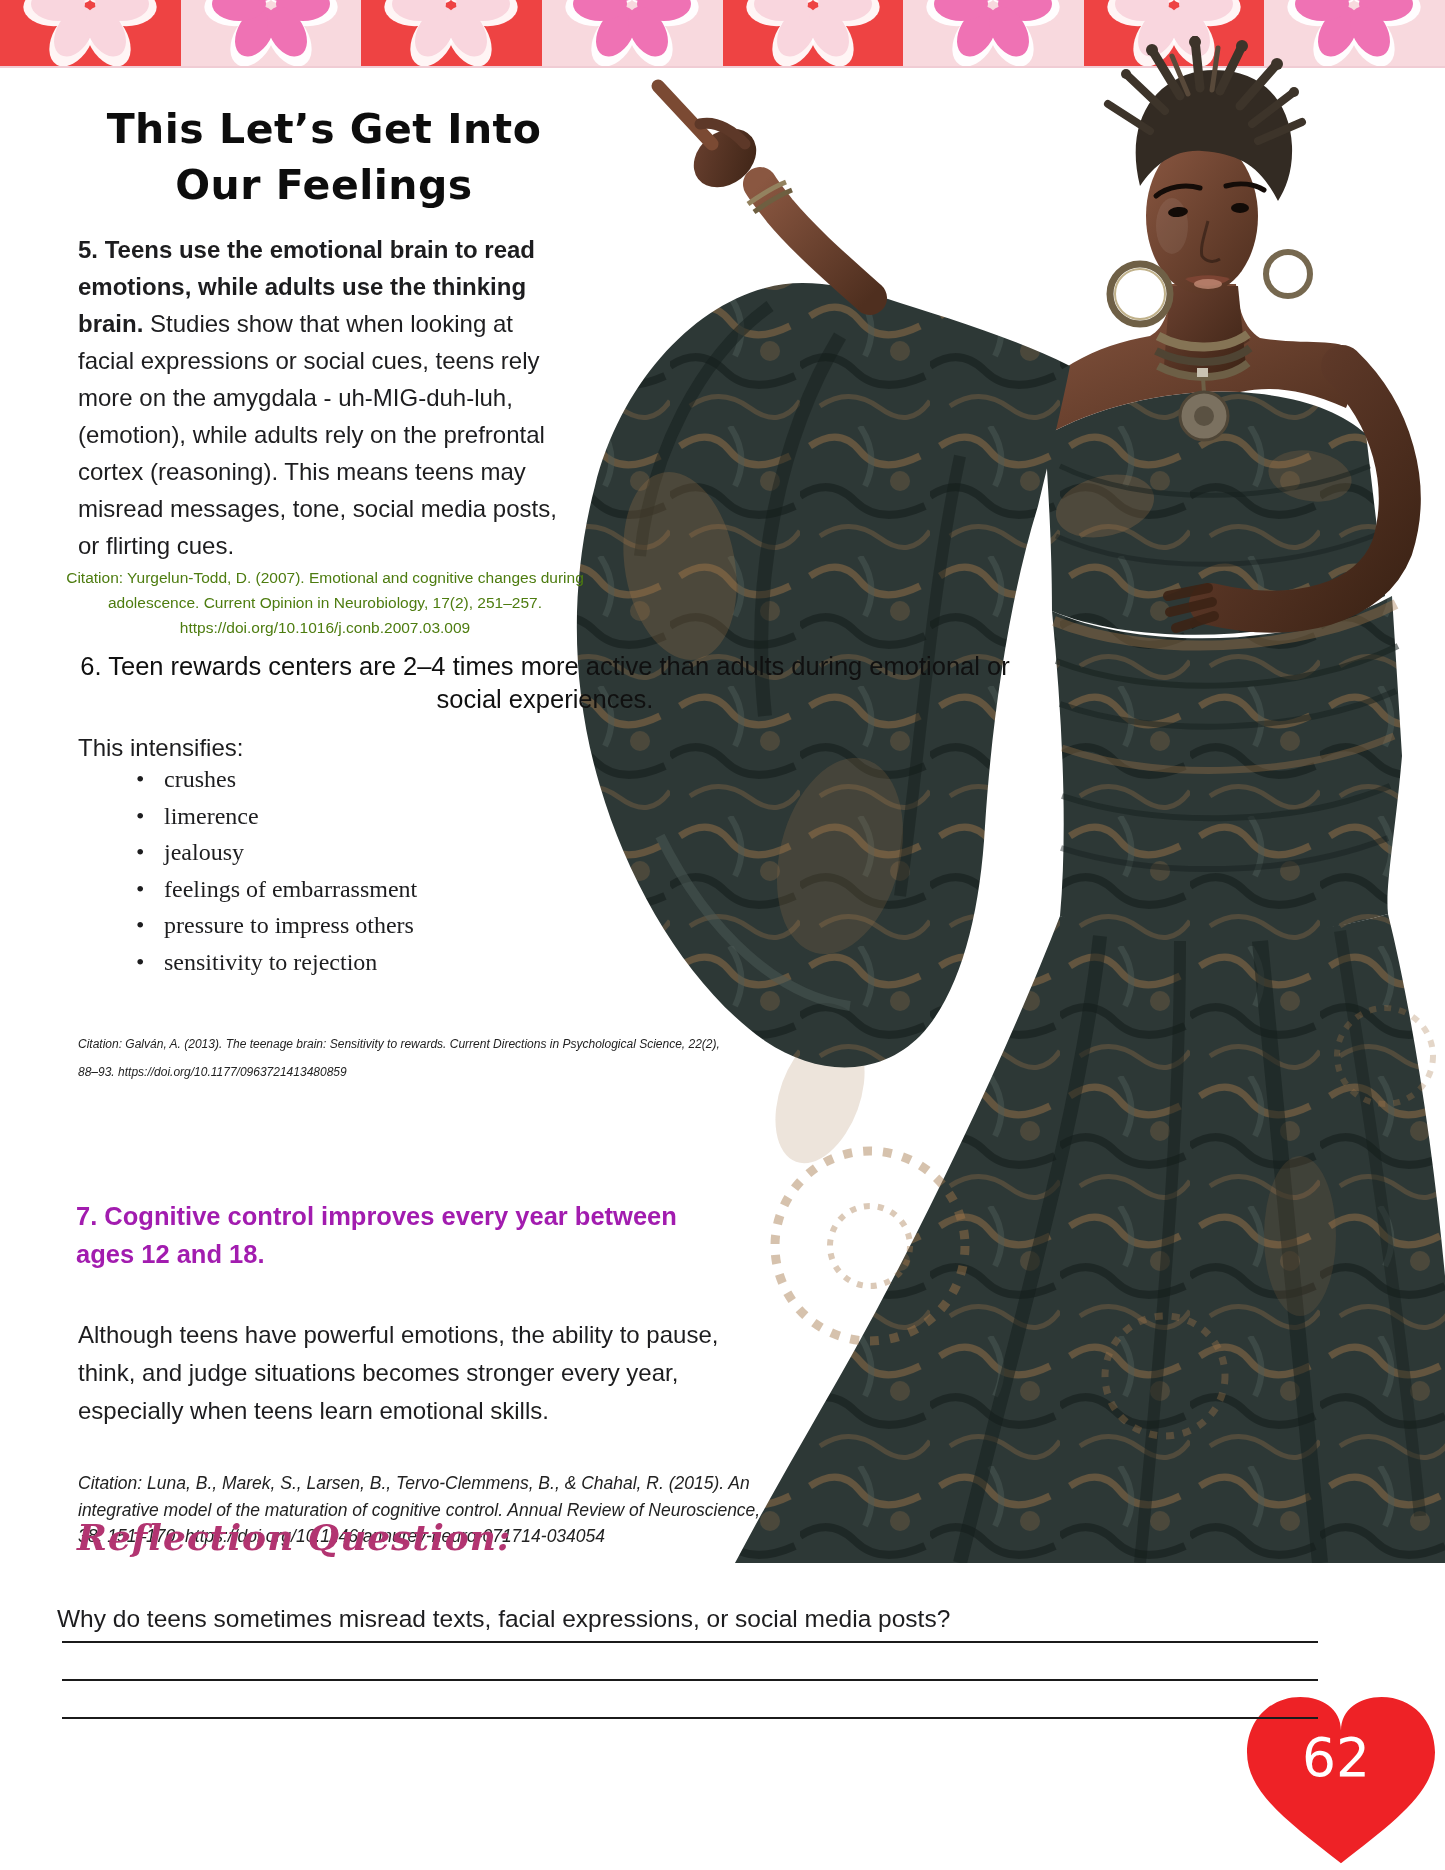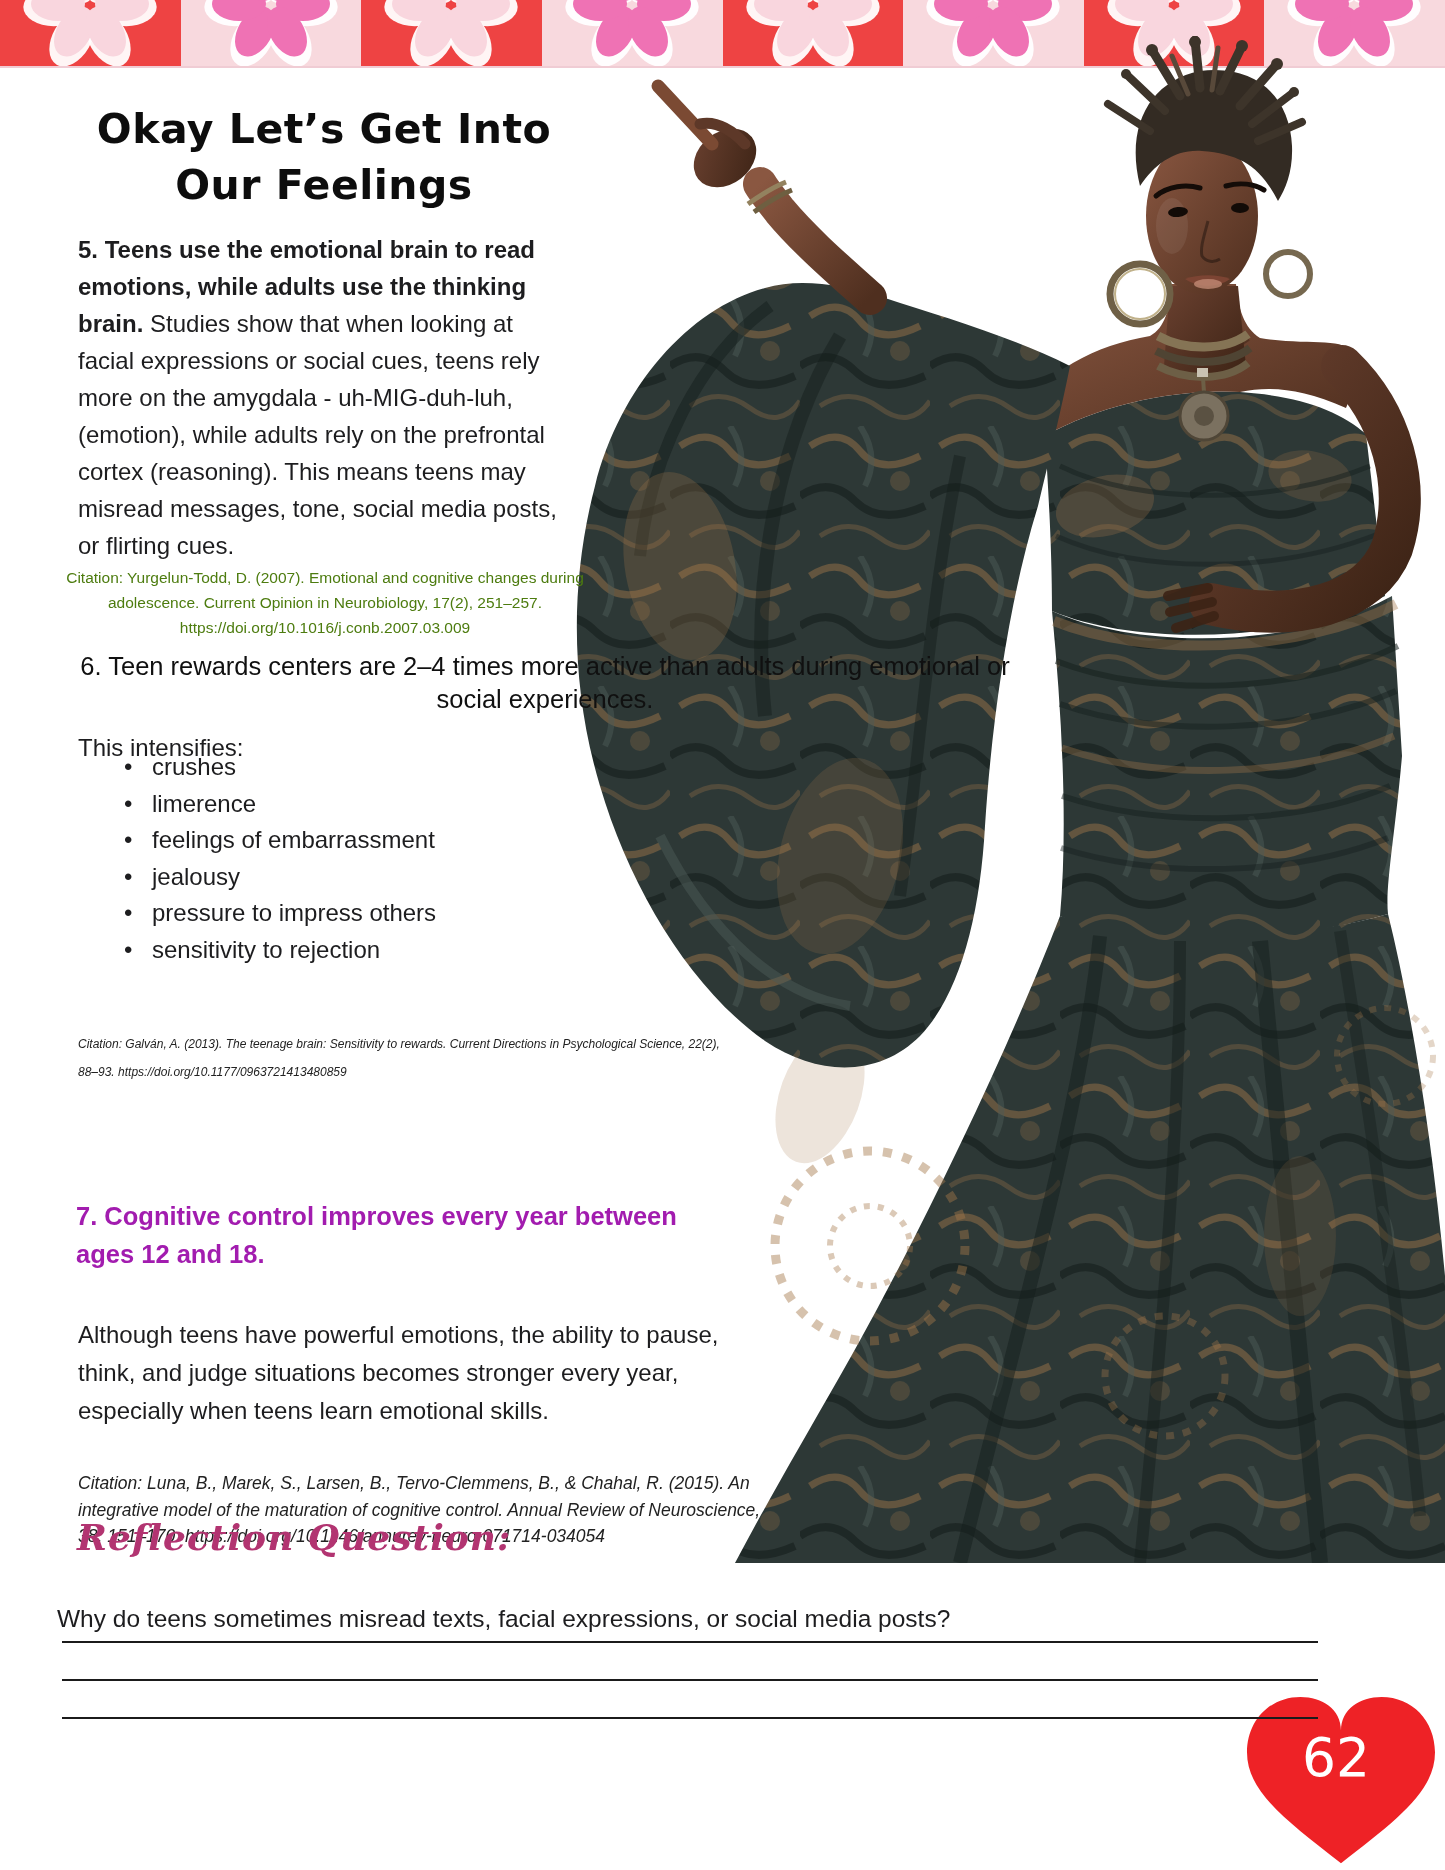--- a/index.html
+++ b/index.html
@@ -27,22 +27,22 @@
     font-weight:800;font-size:41px;line-height:56px;letter-spacing:.5px;color:#0d0d0d;
   }
   
   .para5{position:absolute;left:78px;top:207px;width:494px;font-size:24px;line-height:37px;}
   .para5 .lead{font-weight:bold;}
   .cite1{position:absolute;left:60px;top:549px;width:530px;text-align:center;
          font-size:15.5px;line-height:25px;color:#4d7c0f;}
   .head6{position:absolute;left:70px;top:629px;width:950px;text-align:center;
          font-weight:normal;font-size:25.5px;line-height:33px;color:#101010;}
   .intro6{position:absolute;left:78px;top:710px;font-size:24px;}
-  .bullets{position:absolute;left:112px;top:745px;margin:4px;padding:0;list-style:none;
-           font-size:24px;}
+  .bullets{position:absolute;left:112px;top:745px;margin:16px;padding:0;list-style:none;
+           font-size:24px;font-family:Liberation Serif, serif;}
   .bullets li{position:relative;padding-left:36px;line-height:36.5px;}
   .bullets li::before{content:"\2022";position:absolute;left:8px;font-size:24px;}
   .cite2{position:absolute;left:78px;top:1018px;width:662px;font-style:italic;
          font-size:12px;line-height:28px;color:#222;}
   .head7{position:absolute;left:76px;top:1176px;width:656px;font-weight:bold;
          font-size:25.5px;line-height:38px;color:#a21caf;}
   .para7{position:absolute;left:78px;top:1292px;width:700px;font-size:24px;line-height:38px;}
   .cite3{position:absolute;left:78px;top:1442px;width:700px;font-style:italic;
          font-size:17.5px;line-height:26.5px;color:#222;margin-top:28px;}
   
@@ -552,37 +552,37 @@
     <ellipse cx="185" cy="122" rx="34" ry="26" fill="url(#skinD)" transform="rotate(-38 185 122)"></ellipse>
     <path d="M172 108 L118 50" stroke="#7b4a33" stroke-width="13" stroke-linecap="round"></path>
     <path d="M205 108 C190 92 175 85 160 88" stroke="#5d3828" stroke-width="11" stroke-linecap="round" fill="none"></path>
     <path d="M208 168 C222 158 236 150 246 146" stroke="#93825f" stroke-width="5" fill="none"></path>
     <path d="M214 176 C228 166 242 158 252 154" stroke="#6e5f41" stroke-width="5" fill="none"></path>
   </g>
 </svg>
 </div>
 
 <h1 class="page-title">
-  <span>Okay Let’s Get Into</span><br>
+  <span>This Let’s Get Into</span><br>
   <span>Our Feelings</span>
 </h1>
 
 <p class="para5"><span class="lead">5. Teens use the emotional brain to read emotions, while adults use the thinking brain.</span> <span>Studies show that when looking at facial expressions or social cues, teens rely more on the amygdala - uh-MIG-duh-luh, (emotion), while adults rely on the prefrontal cortex (reasoning). This means teens may misread messages, tone, social media posts, or flirting cues.</span></p>
 
 <p class="cite1">Citation: Yurgelun-Todd, D. (2007). Emotional and cognitive changes during adolescence. Current Opinion in Neurobiology, 17(2), 251–257. https://doi.org/10.1016/j.conb.2007.03.009</p>
 
 <h2 class="head6">6. Teen rewards centers are 2–4 times more active than adults during emotional or social experiences.</h2>
 
 <p class="intro6">This intensifies:</p>
 
 <ul class="bullets">
   <li>crushes</li>
   <li>limerence</li>
+  <li>jealousy</li>
   <li>feelings of embarrassment</li>
-  <li>jealousy</li>
   <li>pressure to impress others</li>
   <li>sensitivity to rejection</li>
 </ul>
 
 <p class="cite2">Citation: Galván, A. (2013). The teenage brain: Sensitivity to rewards. Current Directions in Psychological Science, 22(2), 88–93. https://doi.org/10.1177/0963721413480859</p>
 
 <h2 class="head7">7. Cognitive control improves every year between ages 12 and 18.</h2>
 
 <p class="para7">Although teens have powerful emotions, the ability to pause, think, and judge situations becomes stronger every year, especially when teens learn emotional skills.</p>
 

